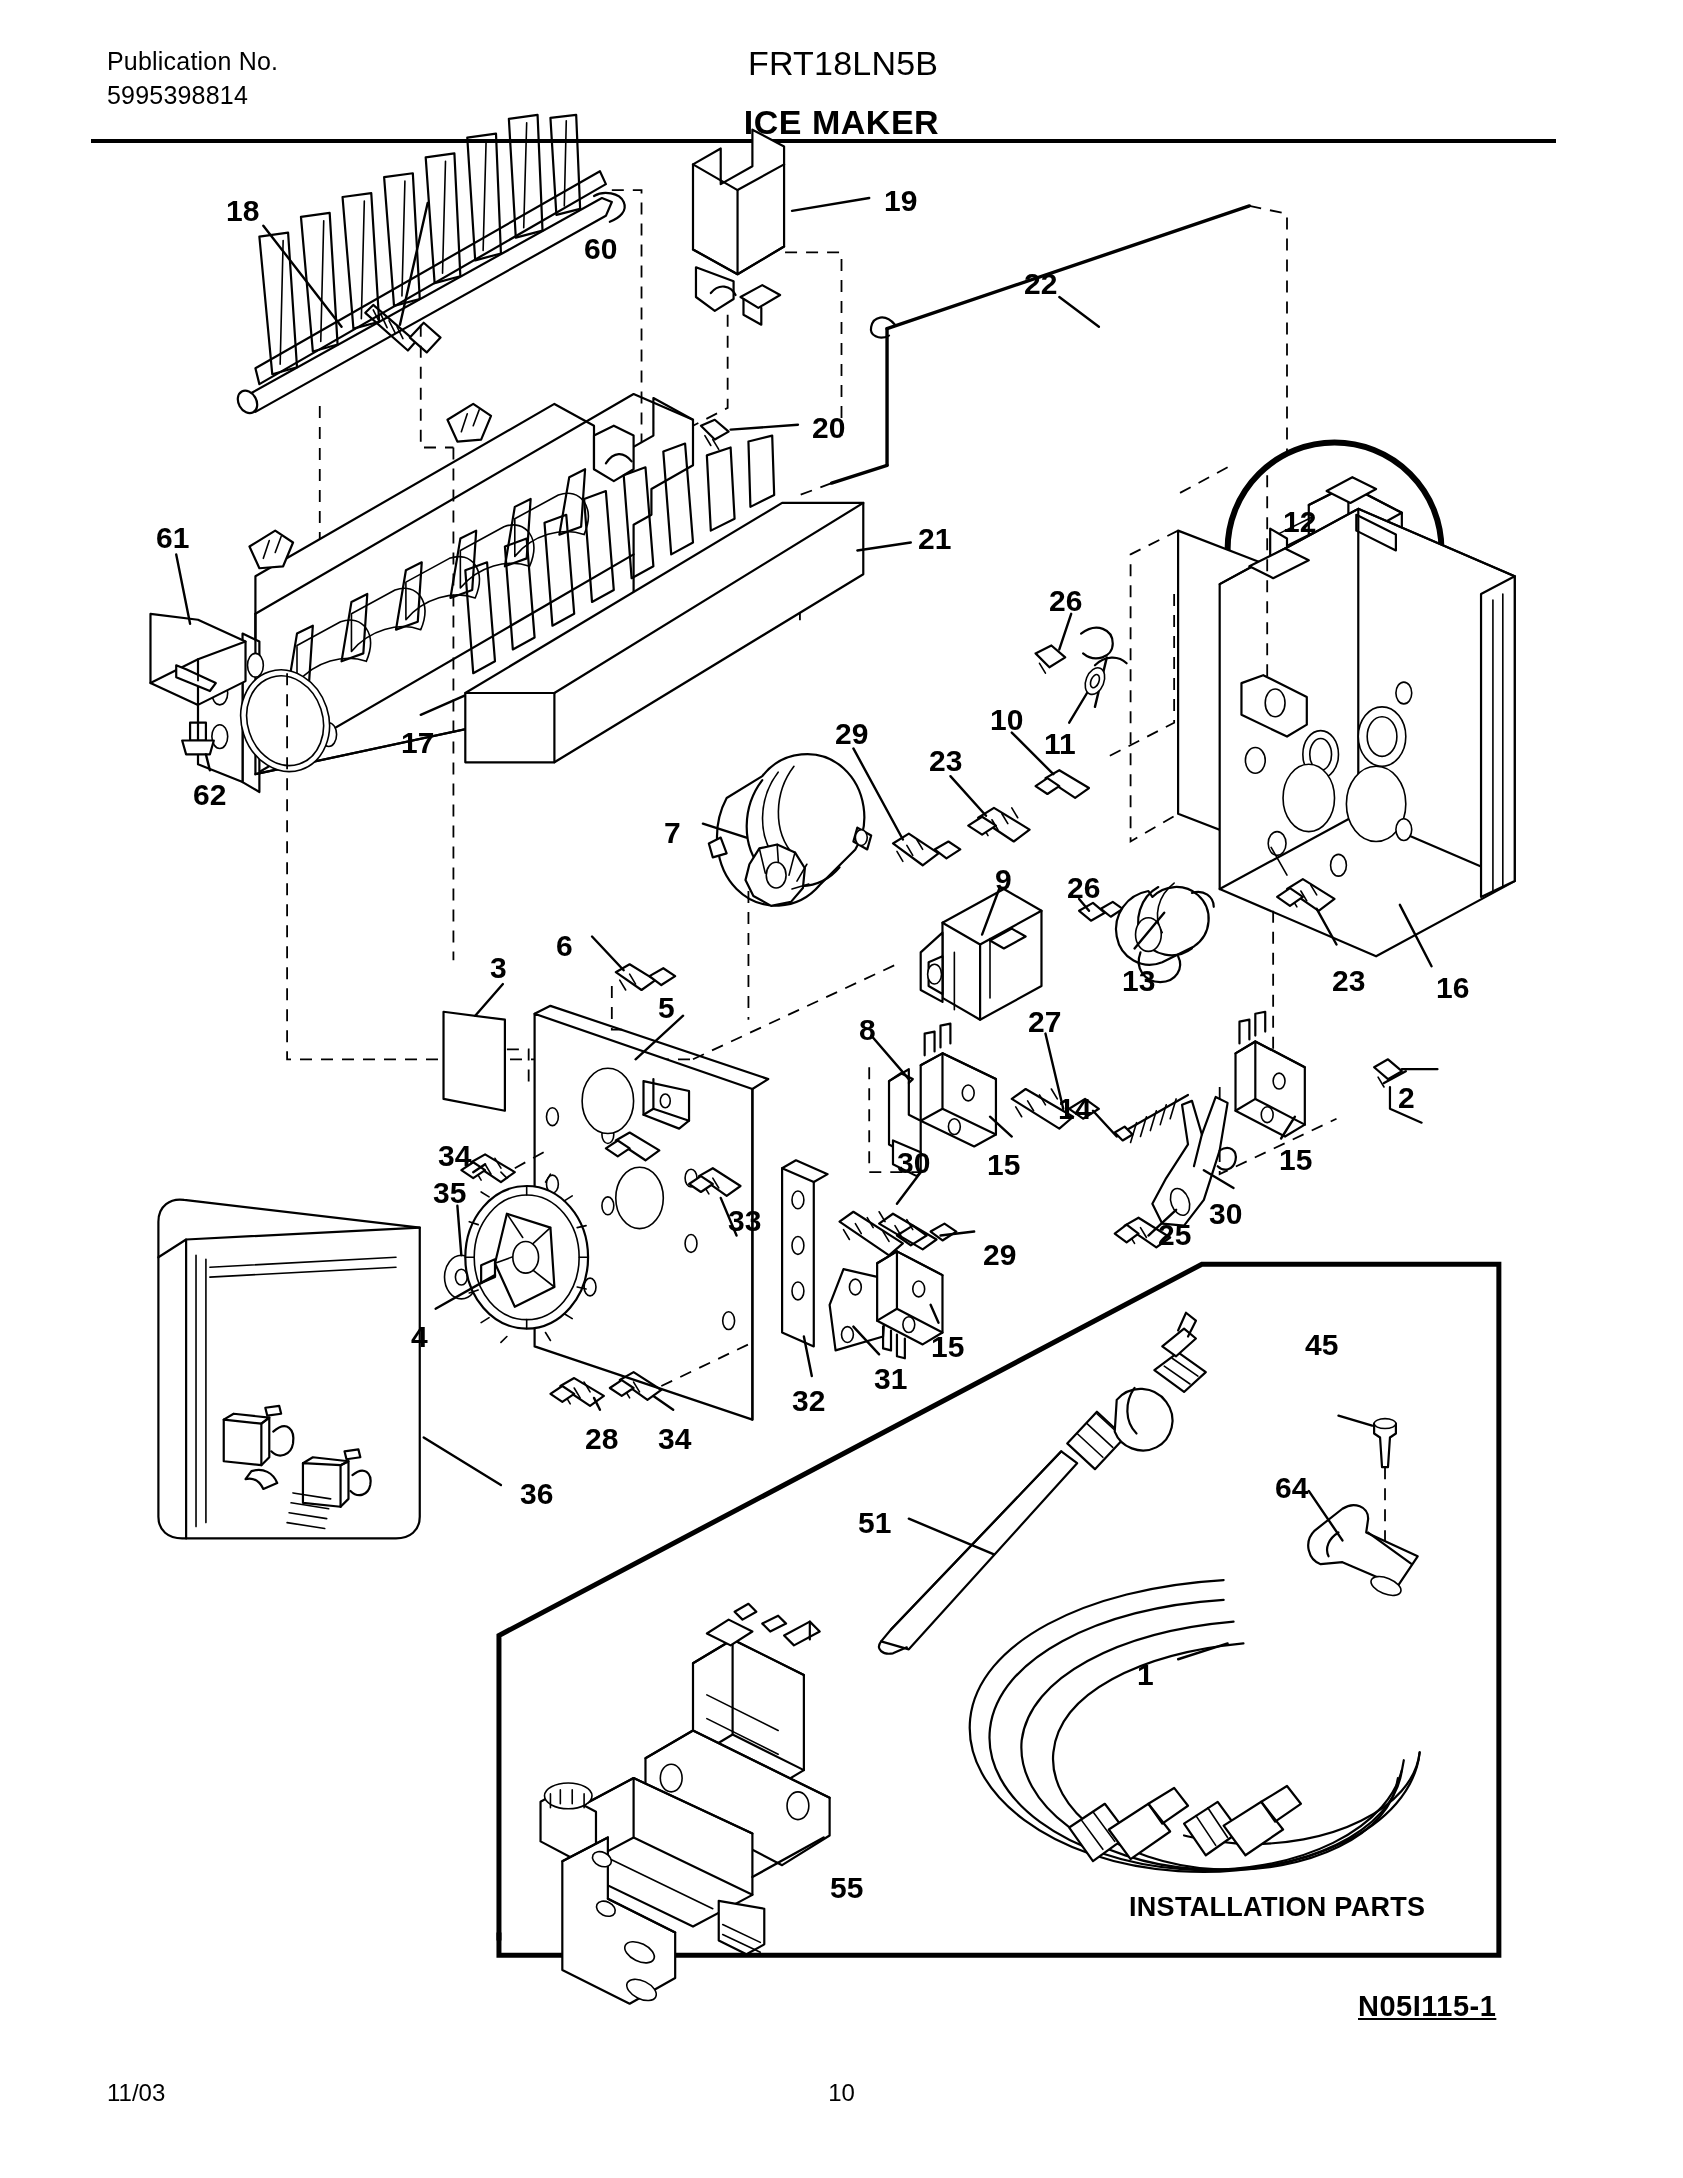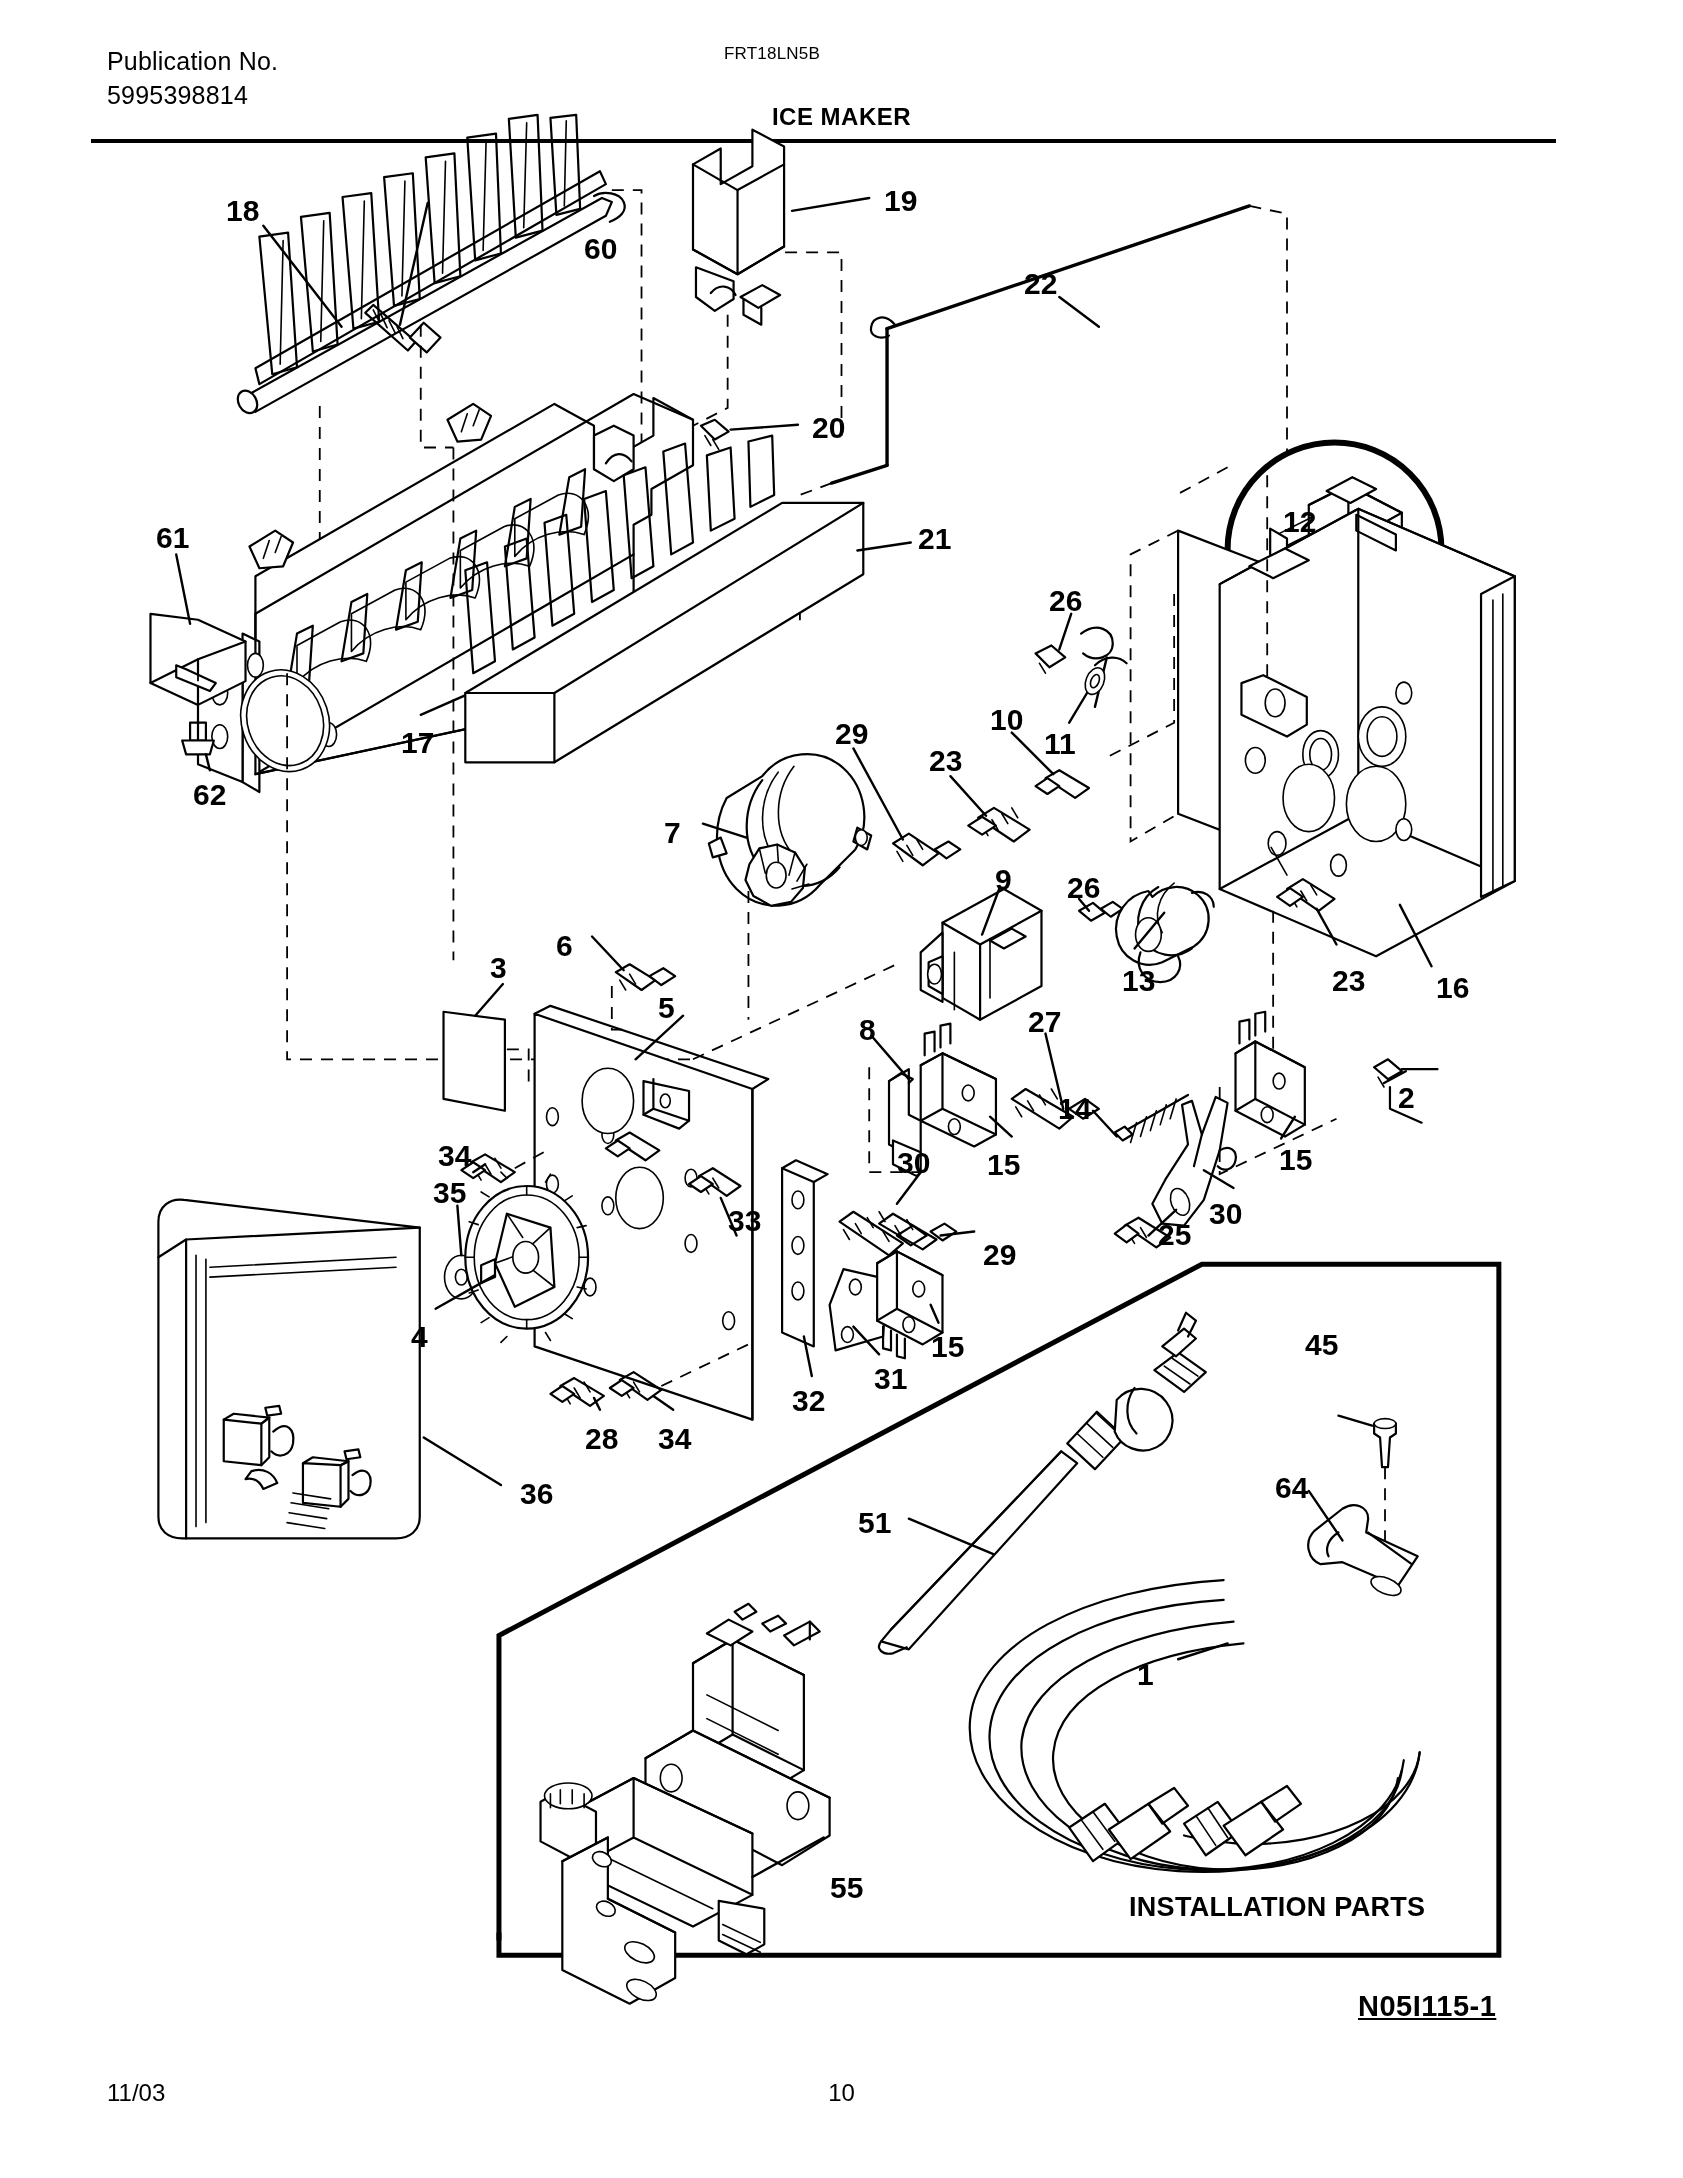--- a/index.html
+++ b/index.html
@@ -6,23 +6,23 @@
   html,body{margin:0;padding:0;background:#fff;}
   body{
     width:1683px;height:2178px;position:relative;overflow:hidden;
     font-family:"Liberation Sans",sans-serif;color:#000;
   }
   #page{position:absolute;left:0;top:0;width:1683px;height:2178px;}
 
   
   .hdr-pub{position:absolute;left:107px;top:44px;font-size:25px;line-height:34px;letter-spacing:0.2px;}
   .hdr-pub div{white-space:nowrap;}
-  .hdr-model{position:absolute;left:724px;top:44px;font-size:17px;letter-spacing:0.2px;white-space:nowrap;}
+  .hdr-model{position:absolute;left:748px;top:44px;font-size:34px;letter-spacing:0.2px;white-space:nowrap;}
   .hdr-title{position:absolute;left:0;top:103px;width:1683px;text-align:center;
-             font-size:24px;font-weight:bold;letter-spacing:0.5px;}
+             font-size:34px;font-weight:bold;letter-spacing:0.5px;}
   .hdr-rule{position:absolute;left:91px;top:139px;width:1465px;height:4px;background:#000;}
 
   
   .ftr-date{position:absolute;left:107px;top:2079px;font-size:24px;}
   .ftr-page{position:absolute;left:0;top:2079px;width:1683px;text-align:center;font-size:24px;}
   .diagcode{position:absolute;left:1358px;top:1990px;font-size:29px;font-weight:bold;letter-spacing:0.5px;text-decoration:underline;}
   .instparts{position:absolute;left:1129px;top:1892px;font-size:27px;font-weight:bold;letter-spacing:0.3px;white-space:nowrap;}
 
   
   .co{position:absolute;font-size:30px;font-weight:bold;line-height:1;letter-spacing:0;}

